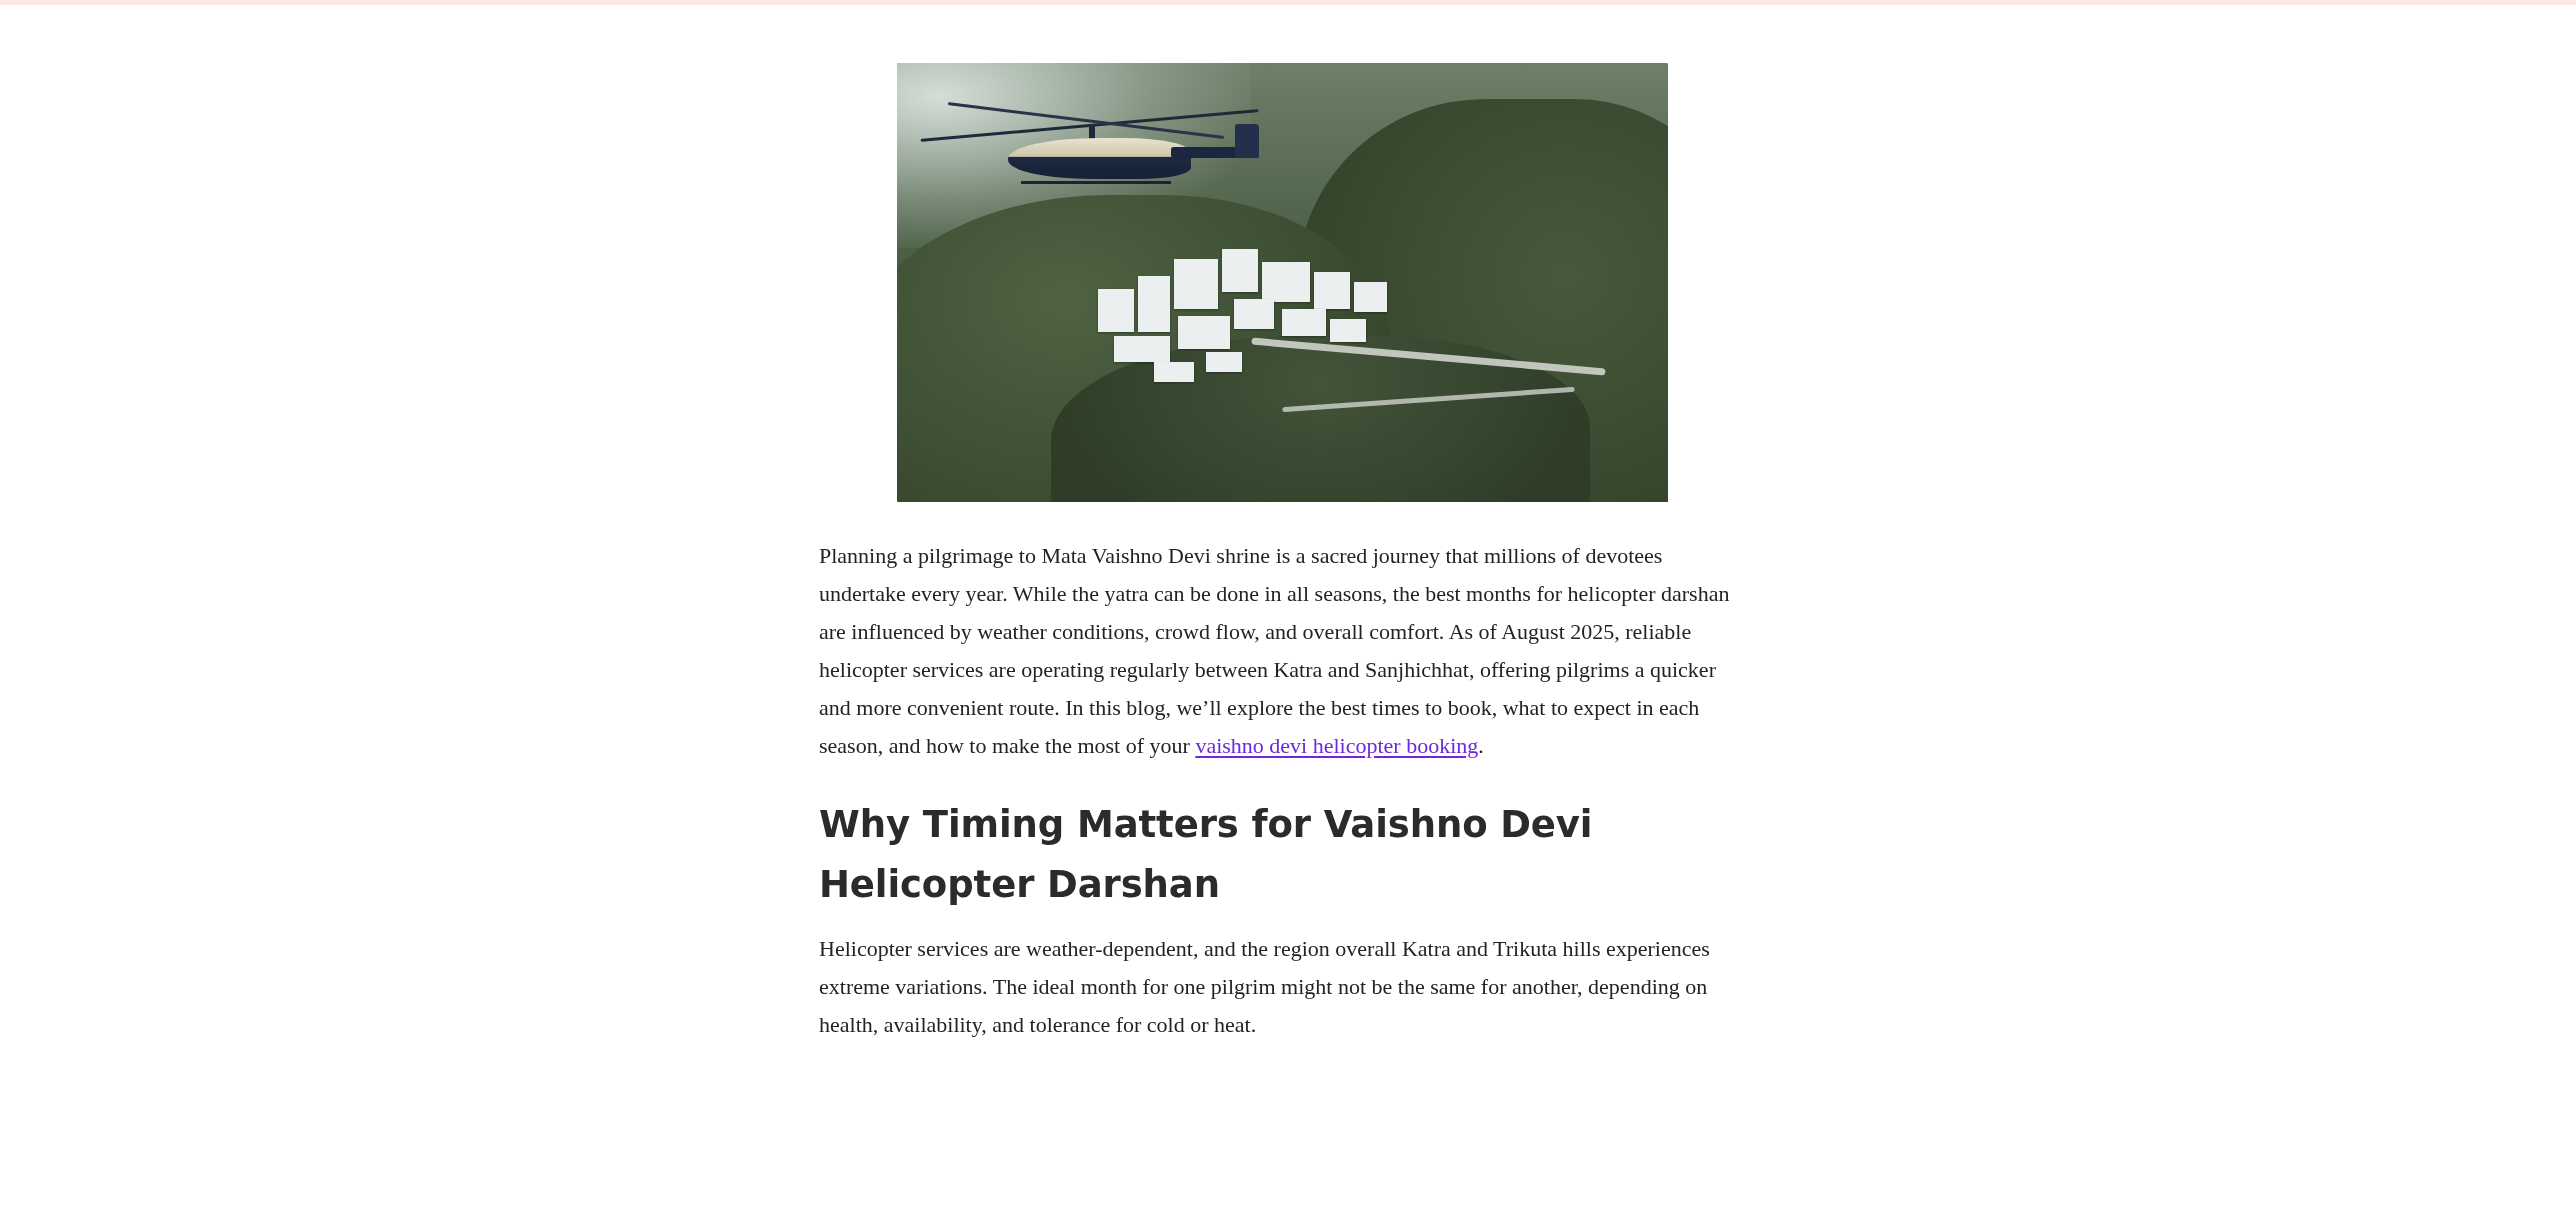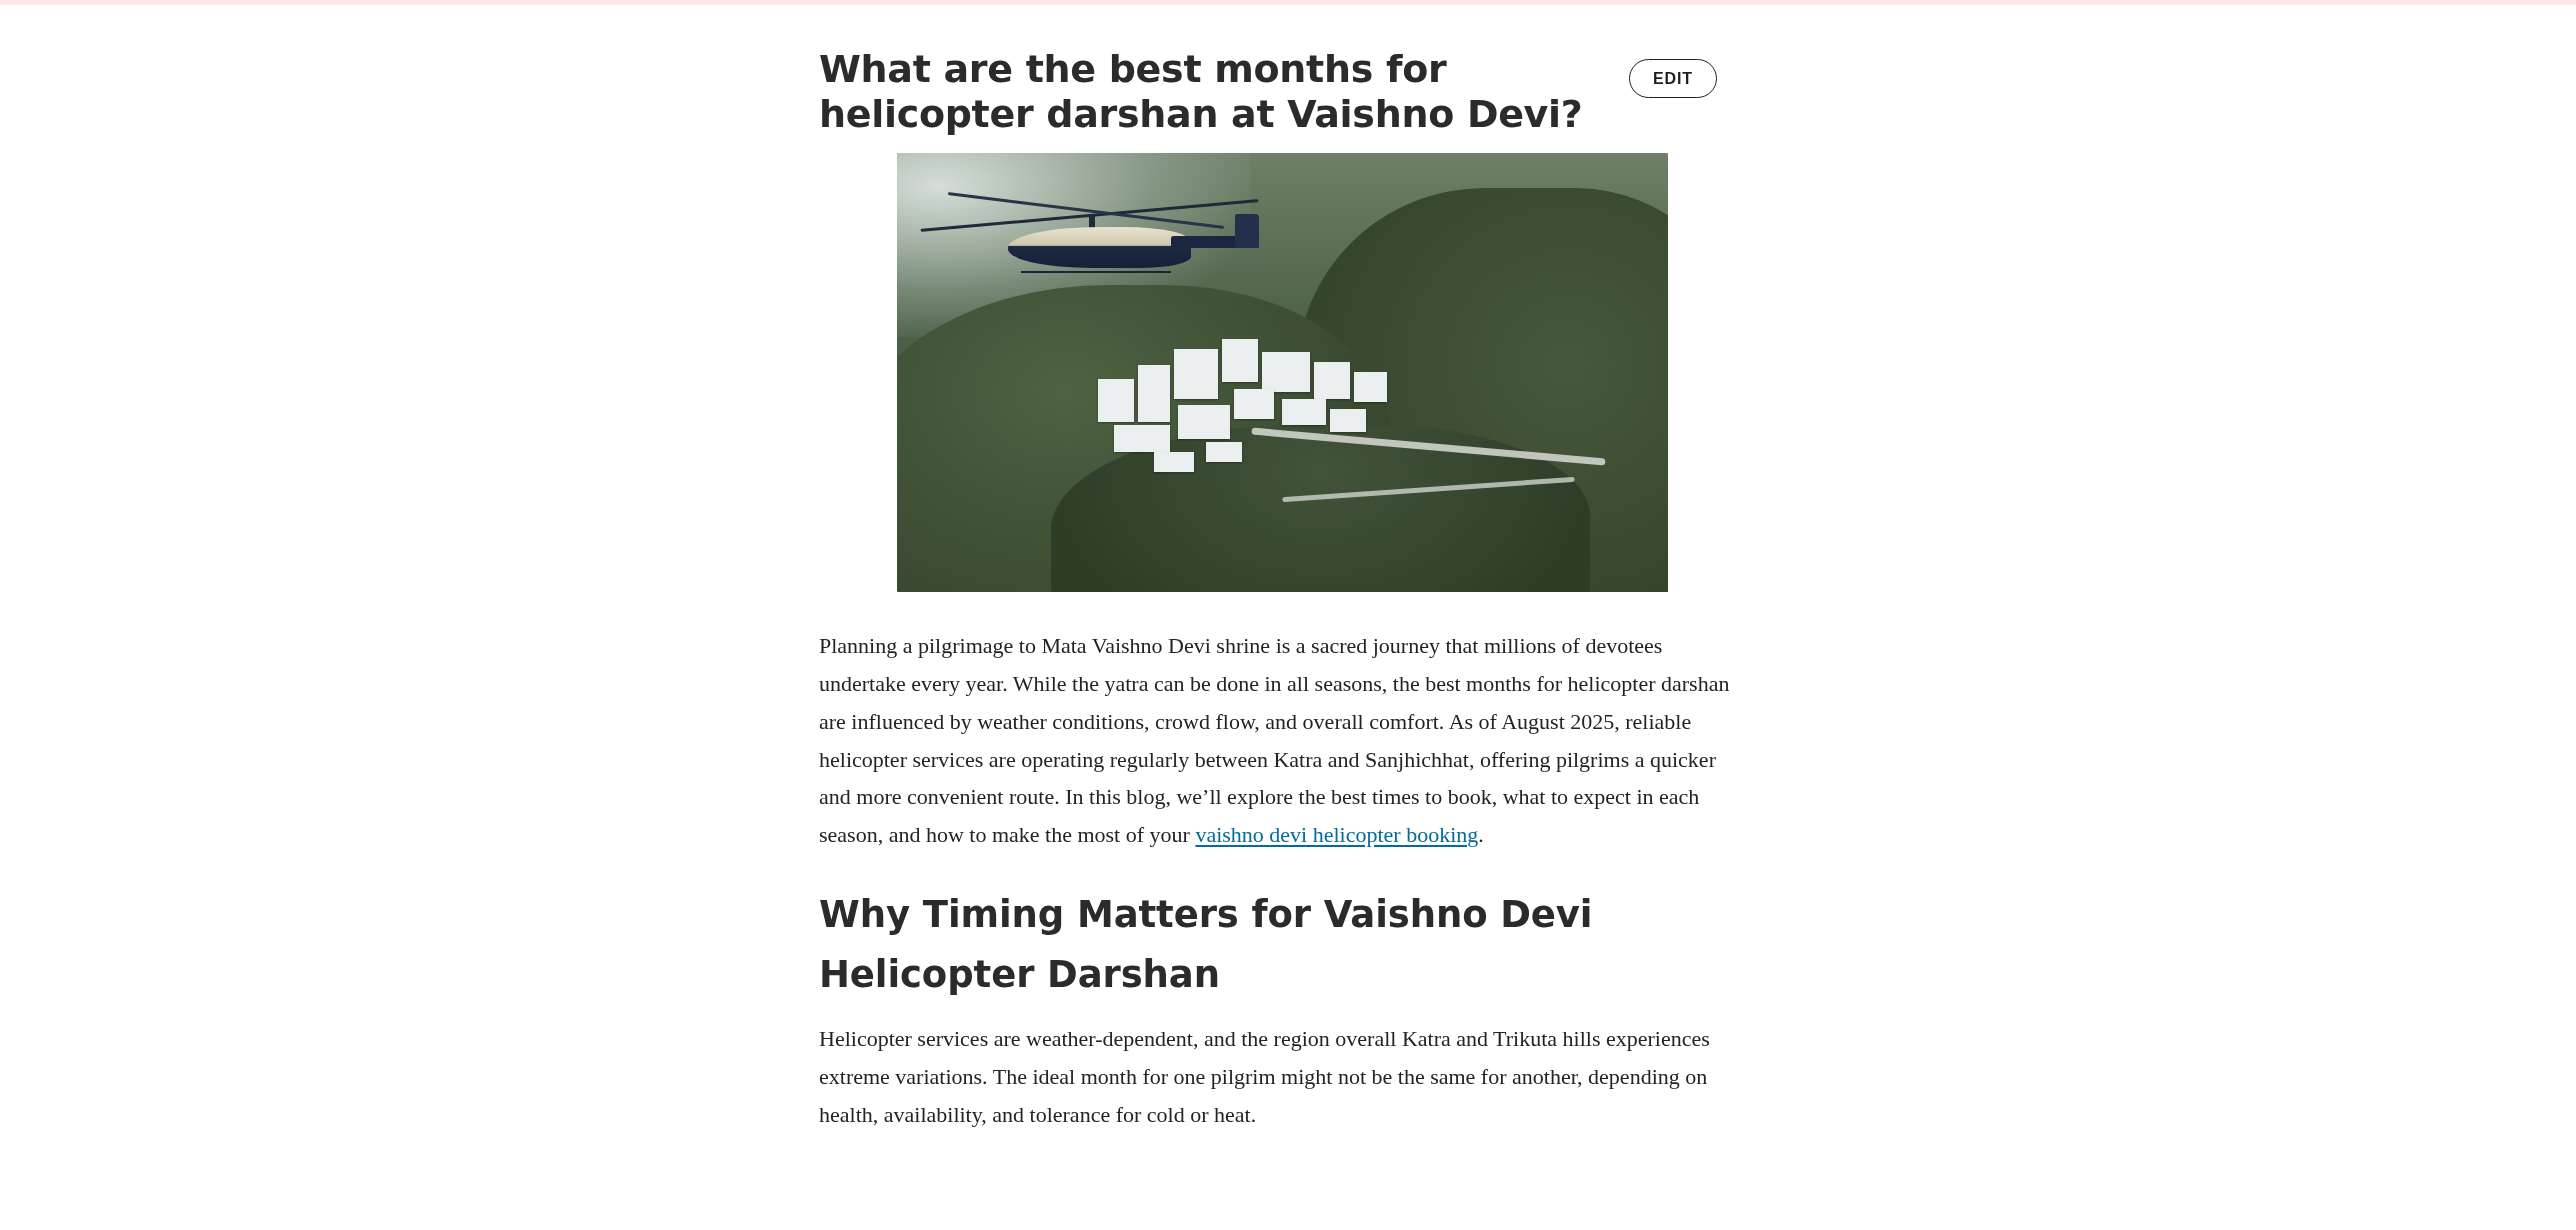--- a/index.html
+++ b/index.html
@@ -247,21 +247,21 @@
   .body-text {
     margin-top: 35px;
     font-family: "Liberation Serif", serif;
     font-size: 22px;
     line-height: 1.72;
     color: #232323;
     max-width: 926px;
   }
   .body-text p { margin: 0 0 6.7px 0; }
   .body-text a {
-    color: #0369a1;
+    color: #6d28d9;
     text-decoration: underline;
     text-underline-offset: 2.7px;
   }
 
   h2.section-heading {
     margin: 31px 0 15px 0;
     font-size: 37px;
     line-height: 1.62;
     font-weight: 700;
     color: #2b2b2b;
@@ -271,24 +271,20 @@
   }
 </style>
 </head>
 <body>
 
 <div class="top-hairline"></div>
 
 <div class="page">
   <div class="article">
 
-    <div class="title-row">
-      <h1 class="article-title">What are the best months for helicopter darshan at Vaishno Devi?</h1>
-      <button class="edit-button">EDIT</button>
-    </div>
 
 
     <div class="figure">
       <div class="hero-image">
         <div class="mist"></div>
         <div class="ridge2"></div>
         <div class="ridge1"></div>
         <div class="ridge3"></div>
 
         <div class="complex">

